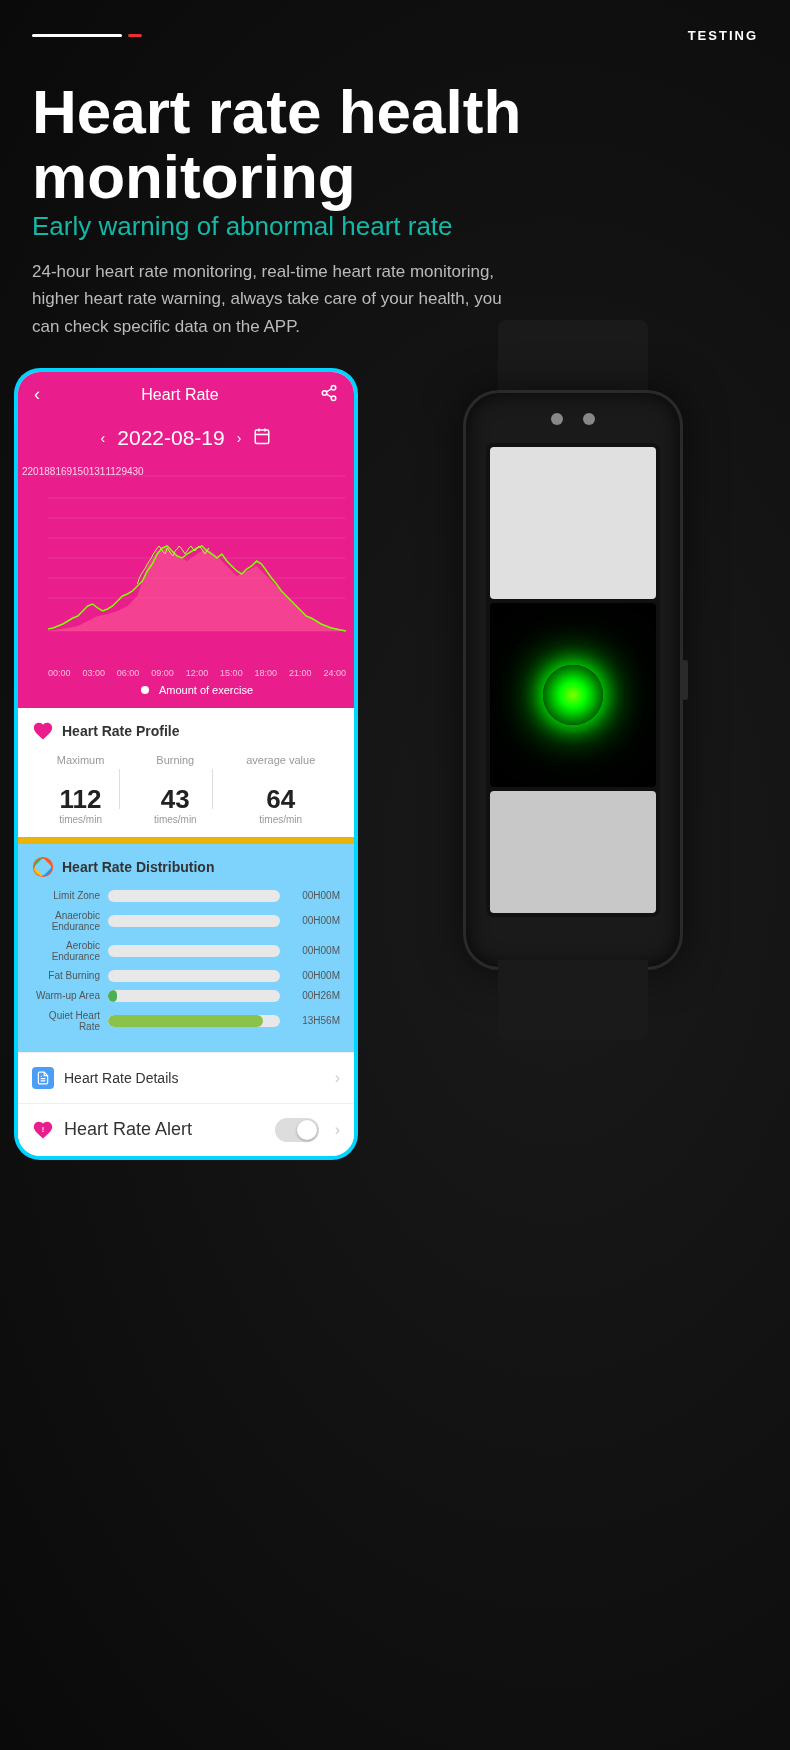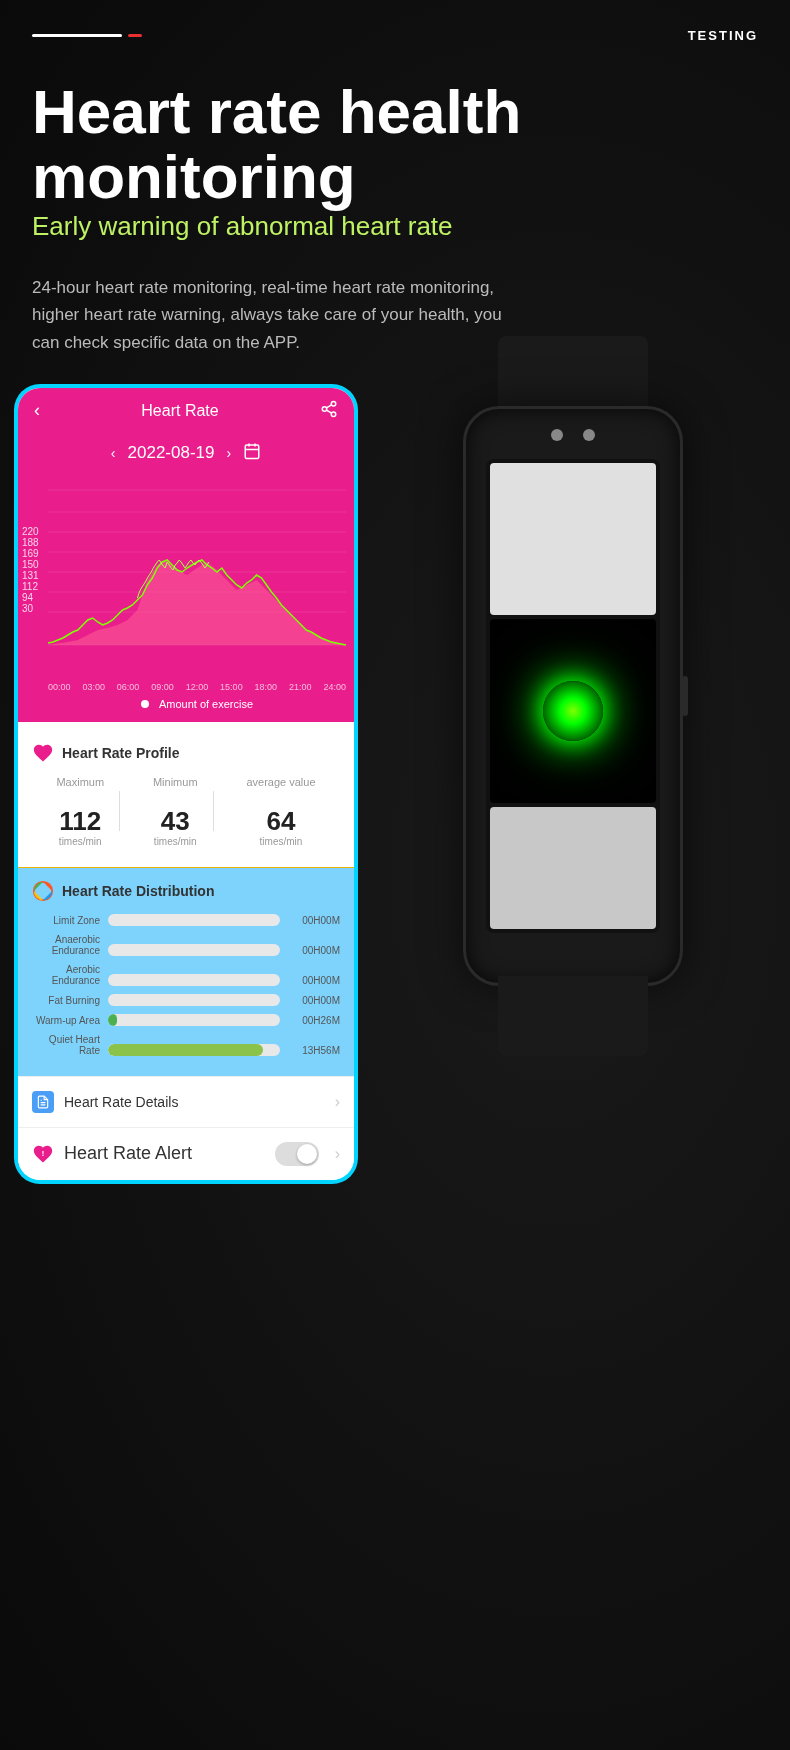--- a/index.html
+++ b/index.html
@@ -65,22 +65,22 @@
     .hero-title {
       font-size: 62px;
       font-weight: 900;
       line-height: 1.05;
       color: #fff;
       margin-bottom: 2px;
     }
     .hero-subtitle {
       font-size: 26px;
       font-weight: 400;
-      color: #bef264;
-      margin-bottom: 32px;
+      color: #14b8a6;
+      margin-bottom: 16px;
     }
     .hero-body {
       font-size: 17px;
       color: #bbb;
       line-height: 1.6;
       max-width: 500px;
     }
 
     
     .main-layout {
@@ -128,21 +128,21 @@
     .date-nav {
       background: #e91e8c;
       display: flex;
       align-items: center;
       justify-content: center;
       gap: 12px;
       padding: 8px;
     }
     .date-text {
       color: #fff;
-      font-size: 17px;
+      font-size: 21px;
       font-weight: 500;
     }
     .date-arrow {
       color: #fff;
       font-size: 14px;
     }
     .date-cal-icon {
       color: #fff;
       font-size: 16px;
     }
@@ -181,22 +181,22 @@
       background: #fff;
     }
     .legend-text {
       font-size: 11px;
       color: #fff;
     }
 
     
     .profile-section {
       background: #fff;
-      padding: 20px 14px;
-      border-bottom: 1px solid #eab308;
+      padding: 12px 14px;
+      border-bottom: 7px solid #eab308;
     }
     .section-header {
       display: flex;
       align-items: center;
       gap: 8px;
       margin-bottom: 12px;
     }
     .section-icon-heart {
       width: 22px;
       height: 22px;
@@ -251,21 +251,21 @@
       padding: 12px 14px;
       border-bottom: 1px solid #eee;
     }
     .dist-icon {
       width: 22px;
       height: 22px;
     }
 
     .dist-row {
       display: flex;
-      align-items: flex-end;
+      align-items: center;
       margin-bottom: 8px;
       gap: 8px;
     }
     .dist-label {
       font-size: 10px;
       color: #555;
       width: 68px;
       flex-shrink: 0;
       text-align: right;
     }
@@ -512,21 +512,21 @@
               <line x1="16" y1="2" x2="16" y2="6"></line>
             <line x1="8" y1="2" x2="8" y2="6"></line>
               <line x1="3" y1="10" x2="21" y2="10"></line>
           </svg>
         </span>
       </div>
 
       <div class="chart-area">
         <div style="position:relative; height:200px;">
           
-          <div style="position:absolute; left:-26px; top:0; height:180px; display:flex; flex-direction:column; justify-content:center;">
+          <div style="position:absolute; left:-26px; top:0; height:180px; display:flex; flex-direction:row; justify-content:space-between;">
             <span class="chart-y-label">220</span>
             <span class="chart-y-label">188</span>
             <span class="chart-y-label">169</span>
             <span class="chart-y-label">150</span>
             <span class="chart-y-label">131</span>
             <span class="chart-y-label">112</span>
             <span class="chart-y-label">94</span>
             <span class="chart-y-label">30</span>
           </div>
           
@@ -576,21 +576,21 @@
           </div>
           <span class="section-title">Heart Rate Profile</span>
         </div>
         <div class="profile-stats">
           <div class="stat-item">
             <div class="stat-label">Maximum</div>
             <div class="stat-value">112</div>
             <div class="stat-unit">times/min</div>
           </div>
           <div class="stat-item">
-            <div class="stat-label">Minimum</div>
+            <div class="stat-label">Burning</div>
             <div class="stat-value">43</div>
             <div class="stat-unit">times/min</div>
           </div>
           <div class="stat-item">
             <div class="stat-label">average value</div>
             <div class="stat-value">64</div>
             <div class="stat-unit">times/min</div>
           </div>
         </div>
       </div>

